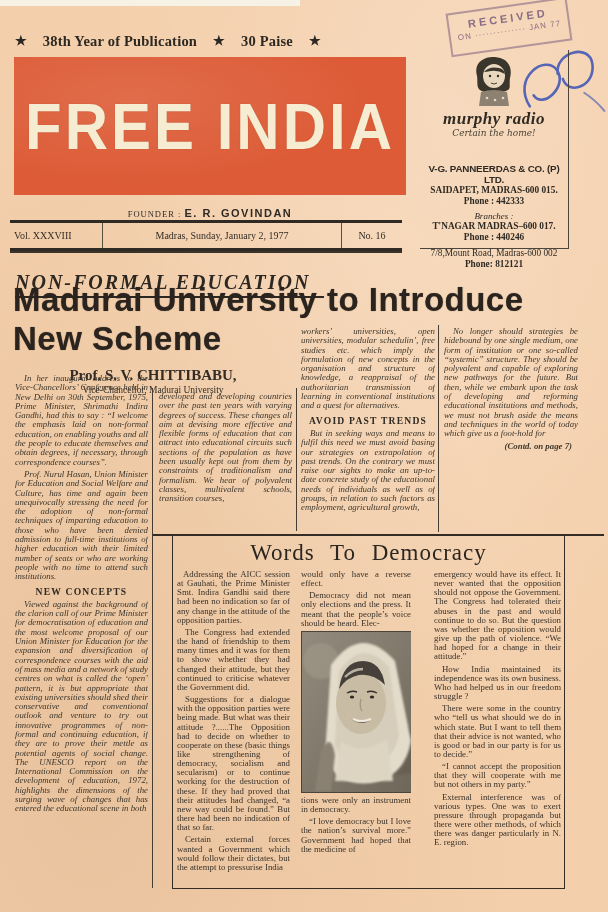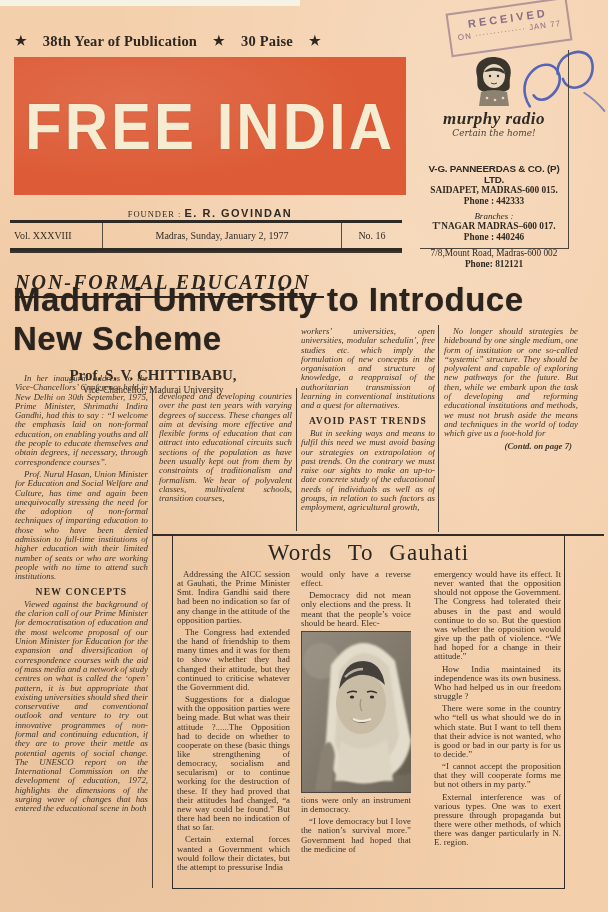--- a/index.html
+++ b/index.html
@@ -181,21 +181,21 @@
     <p>No longer should strategies be hidebound by one single medium, one form of institution or one so-called “systemic” structure.  They should be polyvalent and capable of exploring new pathways for the future. But then, while we embark upon the task of developing and reforming educational institutions and methods, we must not brush aside the means and techniques in the world of today which give us a foot-hold for</p>
     <p class="contd">(Contd. on page  7)</p>
   </div>
 
   <div class="abs rule rule1"></div>
   <div class="abs rule rule2"></div>
   <div class="abs rule rule3"></div>
 
   <div class="abs wbox-topline"></div>
   <div class="abs wbox">
-    <div class="wbox-title">Words To Gauhati</div>
+    <div class="wbox-title">Words To Democracy</div>
 
     <div class="bcol b1">
       <p style="text-indent:6px">Addressing the AICC session at Gauhati, the Prime Minister Smt. Indira Gandhi said there had been no indication so far of any change in the attitude of the opposition parties.</p>
       <p>The Congress had extended the hand of friendship to them many times and it was for them to show whether they had changed their attitude, but they continued to criticise whatever the Government did.</p>
       <p>Suggestions for a dialogue with the opposition parties were being made.  But what was their attitude ?......The Opposition had to decide on whether to cooperate on these (basic things like strengthening of democracy, socialism and secularism) or to continue working for the destruction of these.  If they had proved that their attitudes had changed, “a new way could be found.” But there had been no indication of that so far.</p>
       <p>Certain external forces wanted a Government which would follow their dictates, but the attempt to pressurise India</p>
     </div>
 
     <div class="bcol b2">
       <p style="text-indent:0">would only have a reverse effect.</p>
@@ -231,18 +231,18 @@
         <rect width="121" height="162" fill="none" stroke="#4b443a" stroke-width="2"></rect>
       </svg>
       <p class="caption">tions were only an instrument in democracy.</p>
       <p>“I love democracy but I love the nation’s survival more.” Government had hoped that the medicine of</p>
     </div>
 
     <div class="bcol b3">
       <p style="text-indent:0">emergency would have its effect.  It never wanted that the opposition should not oppose the Government.  The Congress had tolerated their abuses in the past and would continue to do so.   But the question was whether the opposition would give up the path of violence.  “We had hoped for a change in their attitude.”</p>
       <p>How India maintained its independence was its own business.  Who had helped us in our freedom struggle ?</p>
       <p>There were some in the country who “tell us what should we do in which state. But I want to tell them that their advice is not wanted, who is good or bad in our party is for us to decide.”</p>
-      <p>“I cannot accept the proposition that they will cooperate forms me but not others in my party.”</p>
+      <p>“I cannot accept the proposition that they will cooperate with me but not others in my party.”</p>
       <p>External interference was of various types.  One was to exert pressure through propaganda but there were other methods, of which there was danger particularly in N. E. region.</p>
     </div>
   </div>
 
 </div>
 
 </body></html>

